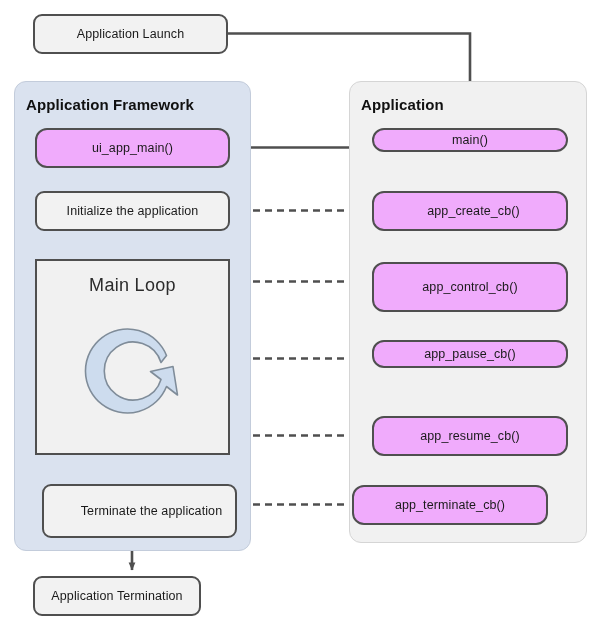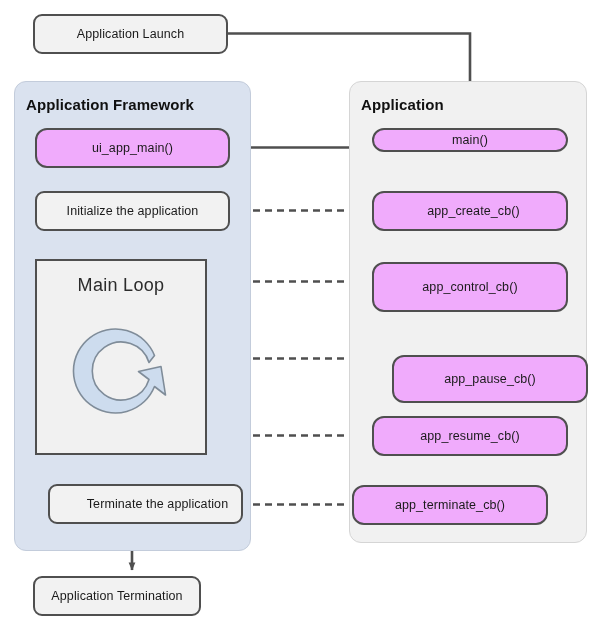--- a/index.html
+++ b/index.html
@@ -155,42 +155,42 @@
 <div class="panel-title" style="left:361px; top:96px;">Application</div>
 
 <div class="node rounded" style="left:33px; top:14px; width:195px; height:40px;">Application Launch</div>
 
 <div class="node rounded" style="left:33px; top:576px; width:168px; height:40px;text-align:right;">Application Termination</div>
 
 <div class="node green" style="left:35px; top:128px; width:195px; height:40px;">ui_app_main()</div>
 
 <div class="node rounded" style="left:35px; top:191px; width:195px; height:40px;text-align:center;">Initialize the application</div>
 
-<div class="node loopbox" style="left:35px; top:259px; width:172px; height:196px;">
+<div class="node loopbox" style="left:35px; top:259px; width:195px; height:196px;">
   <div class="loop-title">Main Loop</div>
   <div class="loop-icon">
     <svg width="124" height="124" viewBox="0 0 124 124" xmlns="http://www.w3.org/2000/svg">
 
       <path d="M 95.5 46.5
                A 42 42 0 1 0 95.5 77.5
                L 106.5 86.0
                L 102.0 57.5
                L 79.5 62.5
                L 90.0 70.5
                A 29 29 0 1 1 90.0 53.5
                Z" fill="#cddcee" stroke="#7f8c99" stroke-width="1.6" stroke-linejoin="round"></path>
     </svg>
   </div>
 </div>
 
-<div class="node rounded" style="left:48px; top:484px; width:195px; height:40px;padding-left:24px;">Terminate the application</div>
+<div class="node rounded" style="left:42px; top:484px; width:195px; height:54px;padding-left:24px;">Terminate the application</div>
 
 <div class="node green" style="left:372px; top:128px; width:196px; height:24px;">main()</div>
 
 <div class="node green" style="left:372px; top:191px; width:196px; height:40px;padding-left:7px;">app_create_cb()</div>
 
 <div class="node green" style="left:372px; top:262px; width:196px; height:50px;">app_control_cb()</div>
 
-<div class="node green" style="left:372px; top:355px; width:196px; height:48px;margin-left:20px;">app_pause_cb()</div>
+<div class="node green" style="left:372px; top:340px; width:196px; height:28px;">app_pause_cb()</div>
 
 <div class="node green" style="left:372px; top:416px; width:196px; height:40px;">app_resume_cb()</div>
 
 <div class="node green" style="left:352px; top:485px; width:196px; height:40px;">app_terminate_cb()</div>
 
 </body></html>

